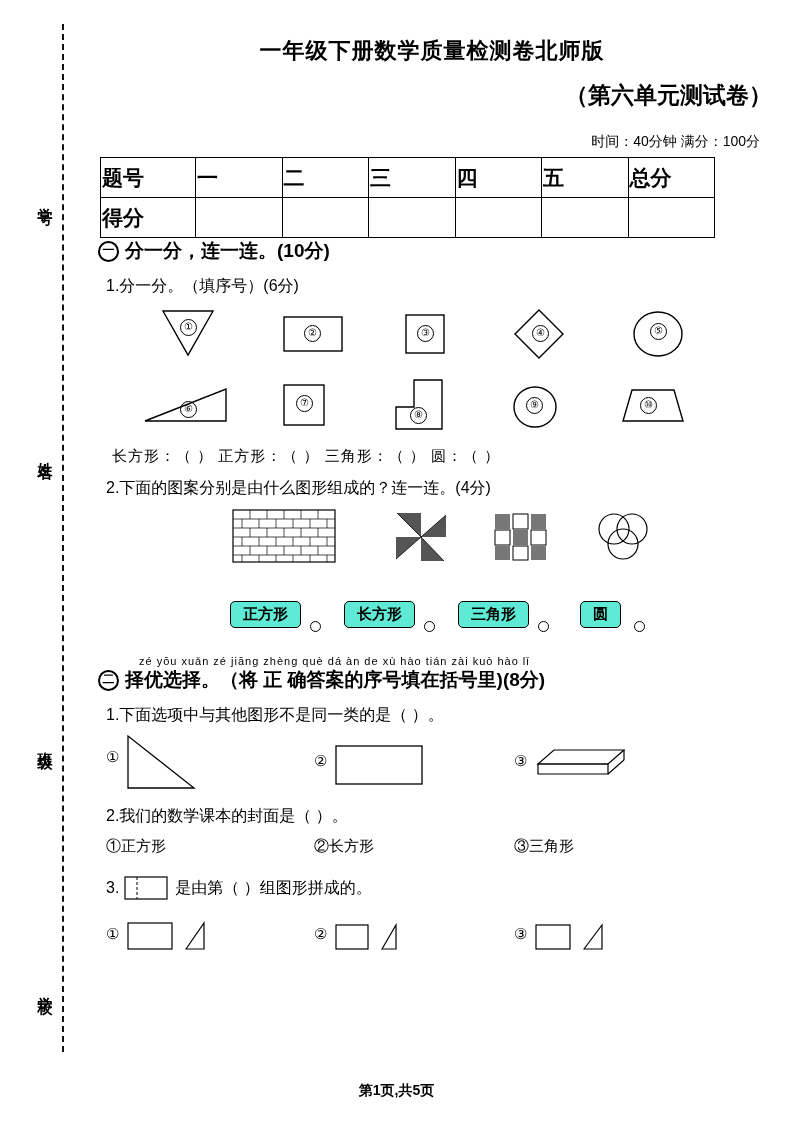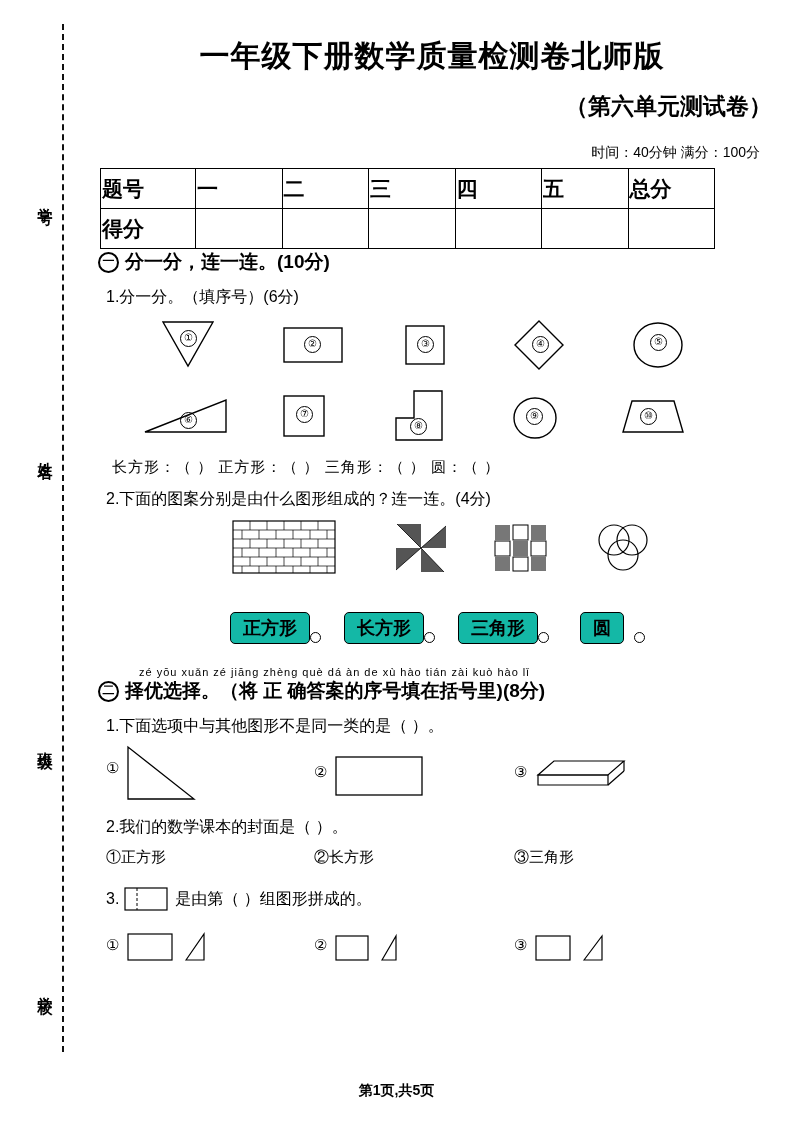--- a/index.html
+++ b/index.html
@@ -33,21 +33,21 @@
   }
   .vlabel.a { top:196px; }
   .vlabel.b { top:450px; }
   .vlabel.c { top:740px; }
   .vlabel.d { top:985px; }
 
   .content { position:absolute; left:92px; top:0; width:680px; }
 
   h1.title {
     text-align:center;
-    font-size: 30px;
+    font-size: 22px;
     font-weight: bold;
     margin: 36px 0 0 0;
     letter-spacing: 1px;
     font-family: "Liberation Sans", sans-serif;
   }
   h2.subtitle {
     text-align:right;
     font-size: 23px;
     font-weight: bold;
     margin: 14px 0 0 0;
@@ -132,24 +132,24 @@
     margin: 8px 0 0 20px;
     letter-spacing:1px;
   }
   .pattern-row { position:relative; height:70px; margin-top:10px; }
   .tagrow { position:relative; height:40px; margin-top:22px; }
   .tag {
     position:absolute;
     border:1.5px solid #000;
     border-radius:5px;
     padding:3px 12px;
-    font-size:18px;
+    font-size:15px;
     font-weight:bold;
     font-family:"Liberation Sans",sans-serif;
-    background:#14b8a6;
+    background:#5eead4;
   }
   .dot {
     position:absolute;
     width:9px;height:9px;border:1.2px solid #000;border-radius:50%;
     background:#fff;
   }
   .footer {
     position:absolute;
     bottom: 22px; left:0; width:100%;
     text-align:center;

